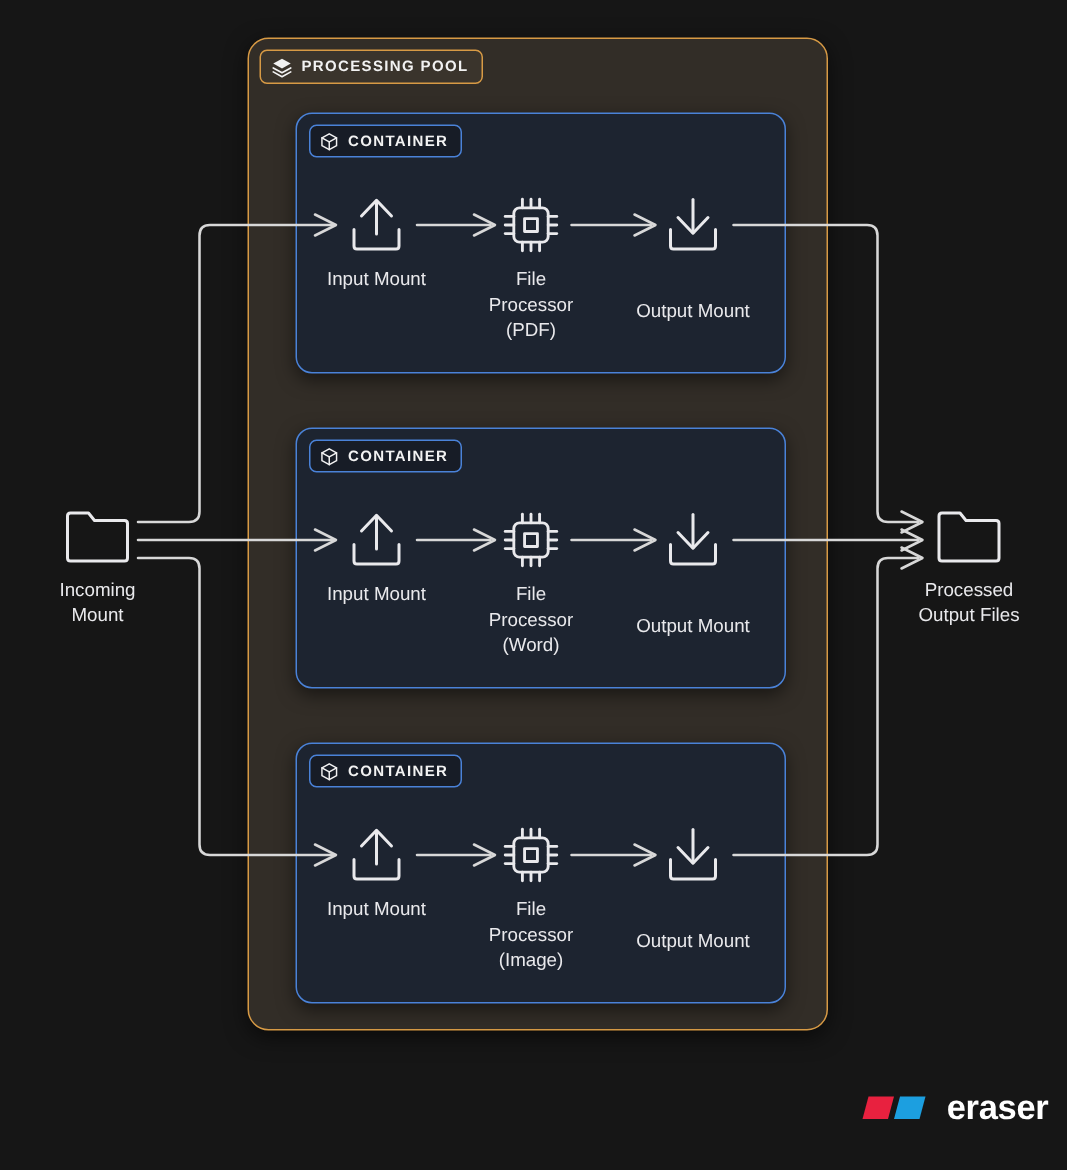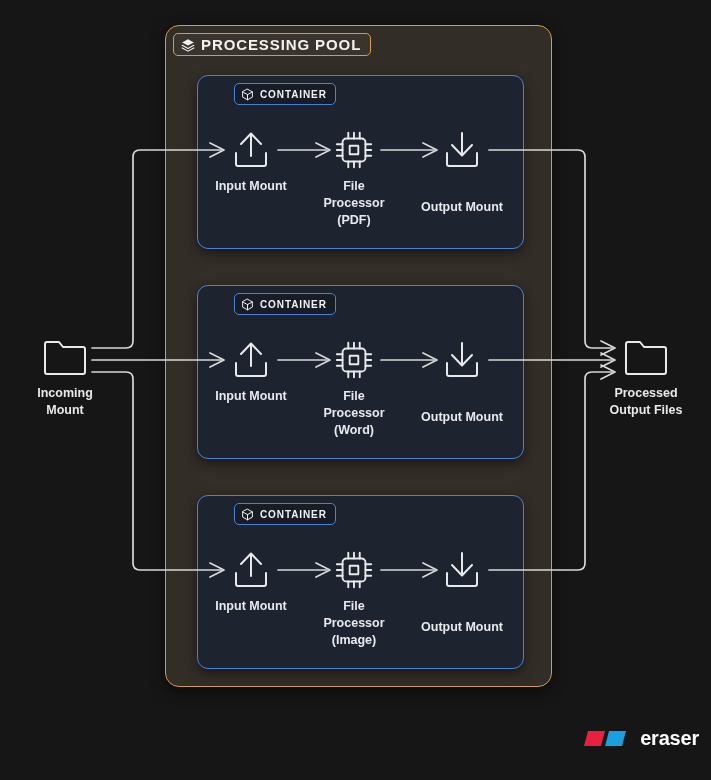--- a/index.html
+++ b/index.html
@@ -14,48 +14,48 @@
     background:#322d27;border:1.5px solid #d79a45;border-radius:14px;
     box-shadow:0 4px 14px rgba(0,0,0,.55);
   }
   .pool-badge{
     position:absolute;left:173px;top:33px;height:21px;
     display:flex;align-items:center;gap:6px;
     background:#3a342c;border:1px solid #d79a45;border-radius:5px;
     padding:0 9px 0 7px;z-index:6;
   }
   .pool-badge .lbl{
-    color:#f2f2f2;font-size:15px;font-weight:700;letter-spacing:.9px;
+    color:#f2f2f2;font-size:10px;font-weight:700;letter-spacing:.9px;
     white-space:nowrap;
   }
 
   
   .container-box{
     position:absolute;left:197px;width:325px;
     background:#1d2430;border:1.5px solid #4a82d8;border-radius:11px;
     box-shadow:0 4px 12px rgba(0,0,0,.5);
   }
   .c1{top:75px;height:172px;}
   .c2{top:285px;height:172px;}
   .c3{top:495px;height:172px;}
   .cont-badge{
     position:absolute;left:206px;height:20px;
     display:flex;align-items:center;gap:6px;
     background:#171c26;border:1px solid #4a82d8;border-radius:5px;
-    padding:0 8px 0 6px;z-index:6;margin-left:28px;
+    padding:0 8px 0 6px;z-index:6;
   }
   .cb1{top:83px;} .cb2{top:293px;} .cb3{top:503px;}
   .cont-badge .lbl{
     color:#f2f2f2;font-size:10px;font-weight:700;letter-spacing:.9px;
     white-space:nowrap;
   }
 
   
   .node{position:absolute;display:flex;flex-direction:column;
-        align-items:center;z-index:5;font-weight:bold;}
+        align-items:center;z-index:5;}
   .node .glyph{display:block;}
   .node .caption{
     margin-top:7px;color:#e9e9ec;font-size:12.5px;line-height:17px;
     text-align:center;white-space:pre-line;
   }
 
   .n-in   {width:100px;margin-left:-50px;}
   .n-proc {width:110px;margin-left:-55px;justify-content:flex-end;}
   .n-out  {width:110px;margin-left:-55px;gap:21px;}
   .n-folder{width:120px;margin-left:-60px;}
@@ -65,21 +65,21 @@
   .in2{left:251px;top:339px;}  .pr2{left:354px;top:339px;}  .ou2{left:462px;top:339px;}
   .in3{left:251px;top:549px;}  .pr3{left:354px;top:549px;}  .ou3{left:462px;top:549px;}
   .fin{left:65px;top:336px;}   .fout{left:646px;top:336px;}
 
   
   .eraser{
     position:absolute;right:12px;bottom:30px;
     display:flex;align-items:center;gap:9px;
   }
   .eraser .word{
-    color:#ffffff;font-size:20px;font-weight:700;letter-spacing:-.2px;
+    color:#ffffff;font-size:23px;font-weight:700;letter-spacing:-.2px;
     line-height:23px;
   }
 </style>
 </head>
 <body>
 
 <div class="canvas">
 
   <div class="pool"></div>
 

